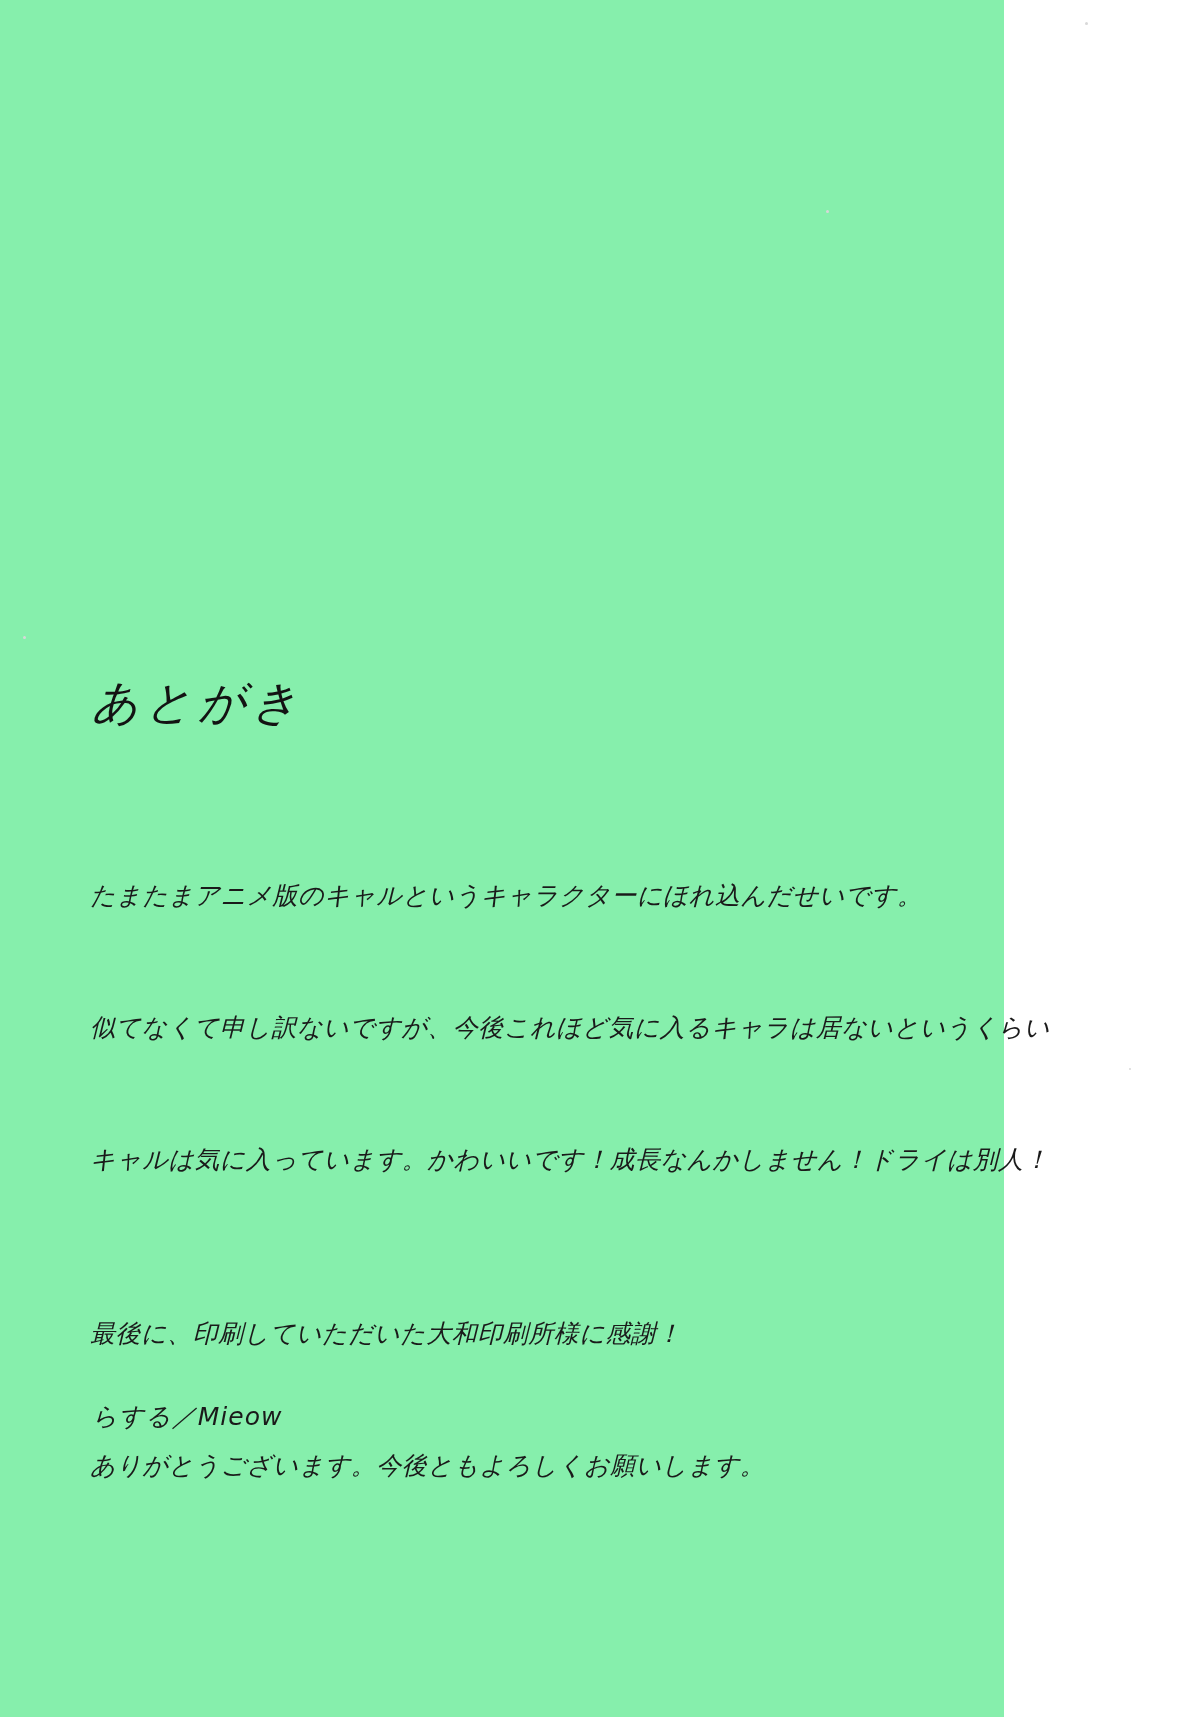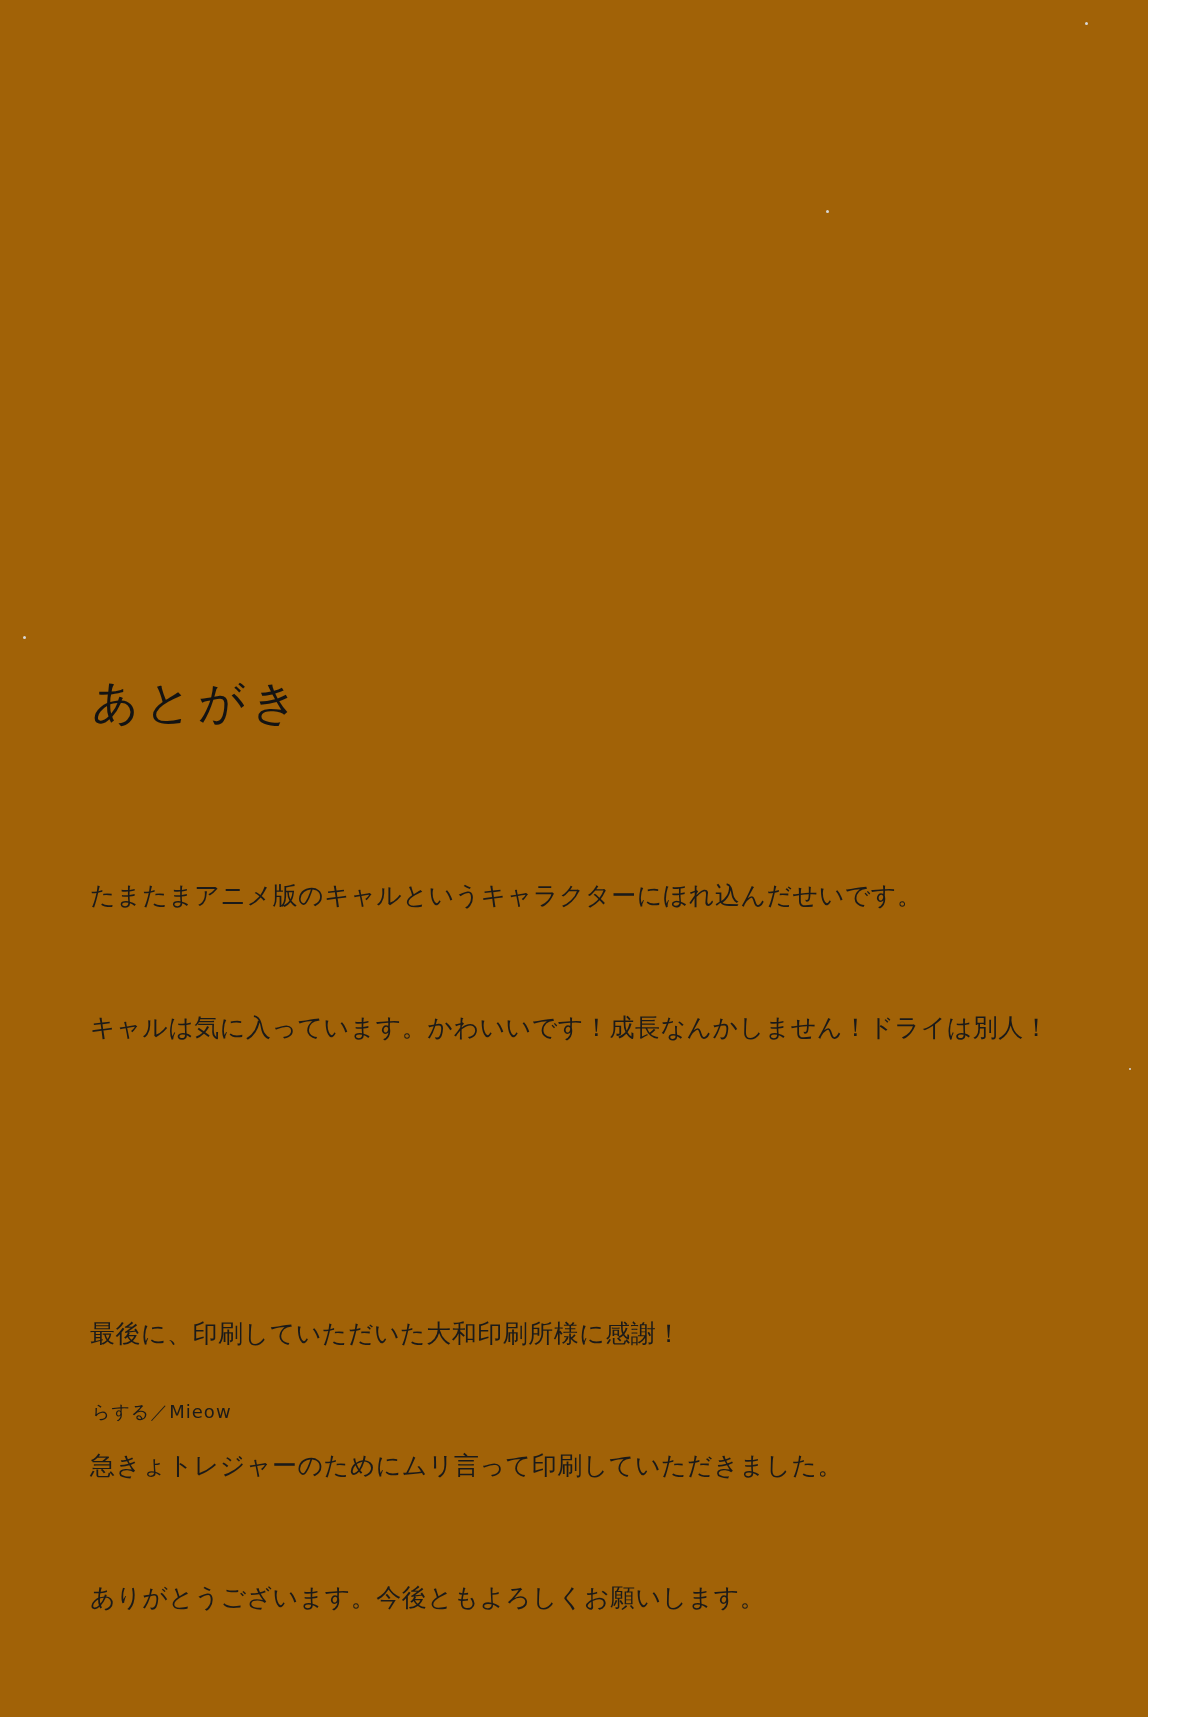--- a/index.html
+++ b/index.html
@@ -12,23 +12,24 @@
     background: #ffffff;
     font-family: "DejaVu Sans", sans-serif;
     color: #1c1c1c;
     position: relative;
     overflow: hidden;
   }
   .page {
     position: absolute;
     left: 0;
     top: 0;
-    width: 1148px;
+    width: 1004px;
     height: 1717px;
-    background: #a16207;
+    background: #86efac;
+    font-style: italic;
   }
   
   .speckle {
     position: absolute;
     background: #d8d8d8;
     border-radius: 50%;
   }
   .afterword-title {
     position: absolute;
     left: 92px;
@@ -49,21 +50,21 @@
     color: #1a1a1a;
     letter-spacing: 0.5px;
     white-space: pre-wrap;
   }
   #para-1 { top: 786px; }
   #para-2 { top: 1224px; }
   .signature {
     position: absolute;
     left: 92px;
     top: 1400px;
-    font-size: 18px;
+    font-size: 25px;
     letter-spacing: 1px;
     color: #1a1a1a;
     white-space: nowrap;
   }
   .line {
     display: block;
   }
 </style>
 </head>
 <body>
@@ -72,26 +73,26 @@
 
   <span class="speckle" style="left:1085px; top:22px; width:3px; height:3px;"></span>
   <span class="speckle" style="left:826px; top:210px; width:3px; height:3px;"></span>
   <span class="speckle" style="left:23px; top:636px; width:3px; height:3px;"></span>
   <span class="speckle" style="left:1129px; top:1068px; width:2px; height:2px;"></span>
 
   <div class="afterword-title">あとがき</div>
 
   <div class="body-block" id="para-1">
     <span class="line">たまたまアニメ版のキャルというキャラクターにほれ込んだせいです。</span>
+    <span class="line">似てなくて申し訳ないですが、今後これほど気に入るキャラは居ないというくらい</span>
     <span class="line">キャルは気に入っています。かわいいです！成長なんかしません！ドライは別人！</span>
     
     
   </div>
 
   <div class="body-block" id="para-2">
     <span class="line">最後に、印刷していただいた大和印刷所様に感謝！</span>
-    <span class="line">急きょトレジャーのためにムリ言って印刷していただきました。</span>
     <span class="line">ありがとうございます。今後ともよろしくお願いします。</span>
   </div>
 
   <div class="signature">らする／Mieow</div>
 
 </div>
 
 </body></html>

